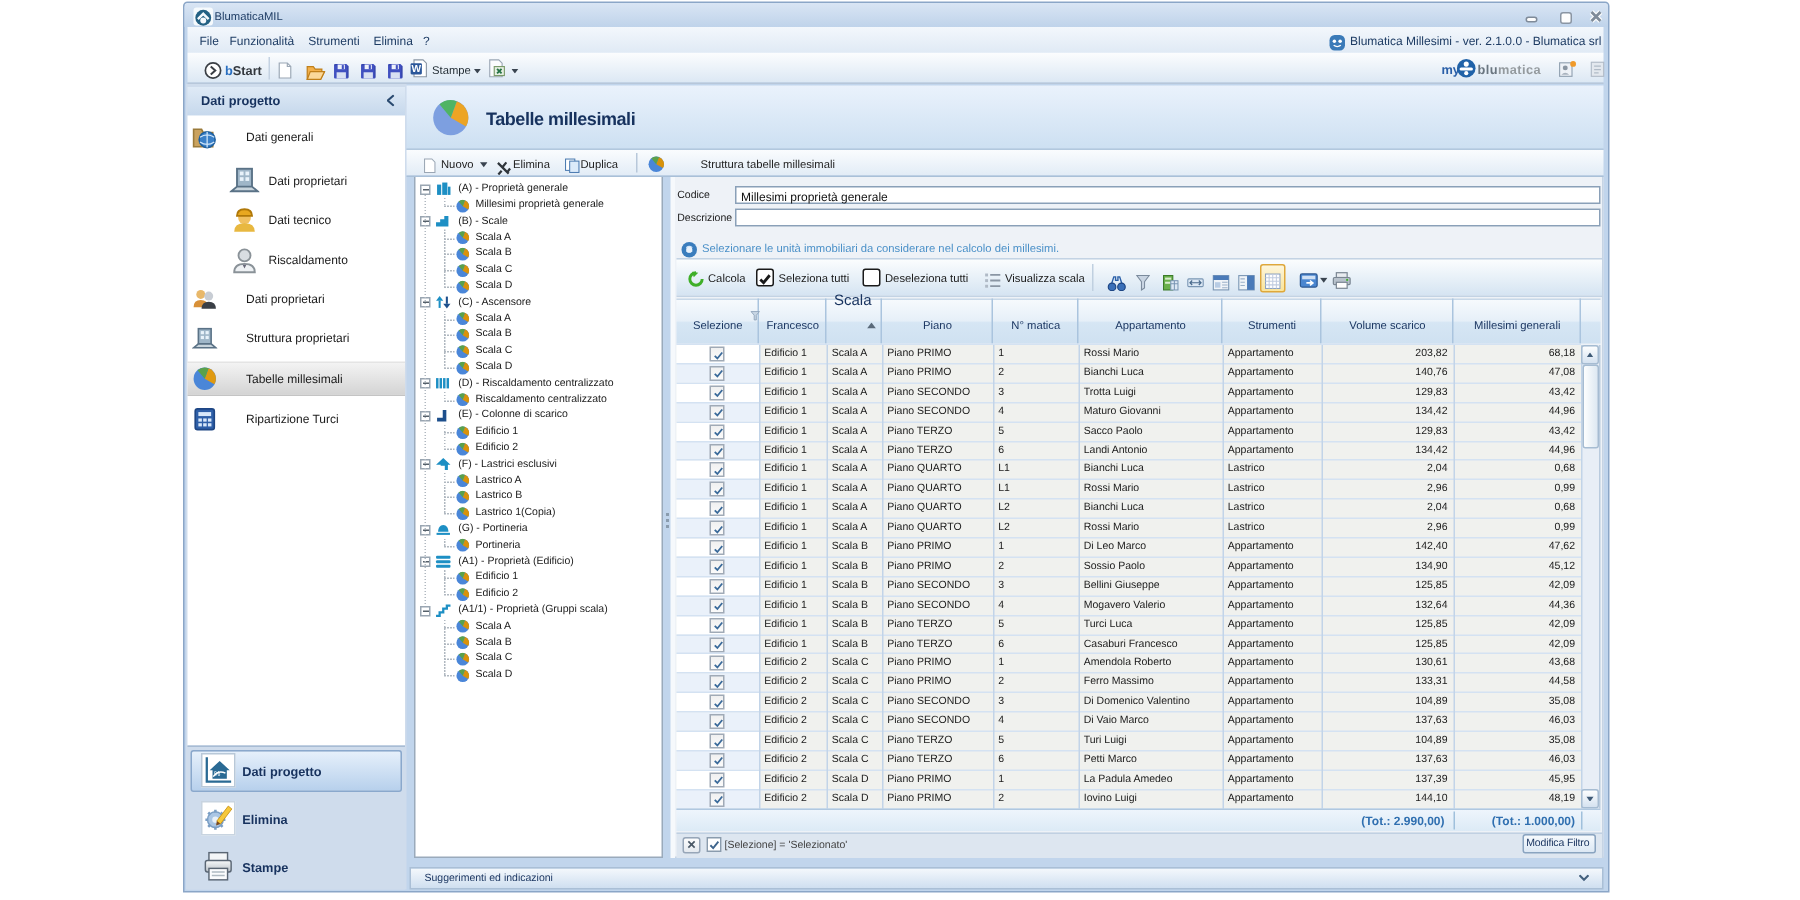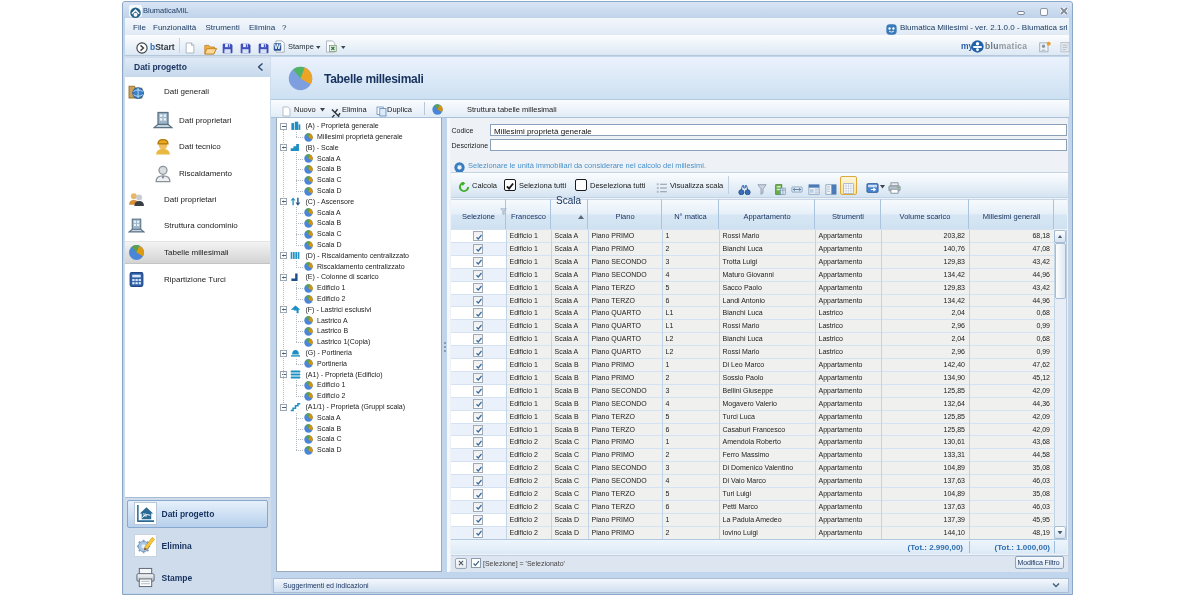--- a/index.html
+++ b/index.html
@@ -149,21 +149,21 @@
     </svg></div>
 <div class="txt" style="left:164px;top:195px;font-size:8px;color:#1a1a1a">Dati proprietari</div>
 <div class="abs" style="left:128px;top:217px"><svg width="17" height="17" viewBox="0 0 16 16">
       <rect x="4" y="2" width="8" height="10" fill="#9fb6c8" stroke="#5a7286"></rect>
       <rect x="5.5" y="3.5" width="2" height="2" fill="#e8f2fa"></rect>
       <rect x="8.5" y="3.5" width="2" height="2" fill="#e8f2fa"></rect>
       <rect x="5.5" y="6.5" width="2" height="2" fill="#e8f2fa"></rect>
       <rect x="8.5" y="6.5" width="2" height="2" fill="#e8f2fa"></rect>
       <path d="M1 14 L4 11.5 L12 11.5 L15 14 Z" fill="#c8d4dc" stroke="#5a7286"></path>
     </svg></div>
-<div class="txt" style="left:164px;top:221px;font-size:8px;color:#1a1a1a">Struttura condominio</div>
+<div class="txt" style="left:164px;top:221px;font-size:8px;color:#1a1a1a">Struttura proprietari</div>
 <div class="abs" style="left:128px;top:243.5px"><svg width="17" height="17" viewBox="0 0 16 16">
       <circle cx="8" cy="8" r="7" fill="#4a86d8"></circle>
       <path d="M8 8 L10.4 1.42 A7 7 0 0 1 14.06 11.5 Z" fill="#e09a10"></path>
       <path d="M8 8 L3.5 2.63 A7 7 0 0 1 10.4 1.42 Z" fill="#5aa14b"></path>
     </svg></div>
 <div class="txt" style="left:164px;top:247.5px;font-size:8px;color:#1a1a1a">Tabelle millesimali</div>
 <div class="abs" style="left:128px;top:270.5px"><svg width="17" height="17" viewBox="0 0 16 16">
       <rect x="2" y="1.5" width="12" height="13" rx="1.5" fill="#2e5fa8" stroke="#1e4684"></rect>
       <rect x="4" y="3.5" width="8" height="2.5" fill="#d8e8fa"></rect>
       <rect x="4" y="7.5" width="2.2" height="2" fill="#d8e8fa"></rect>

